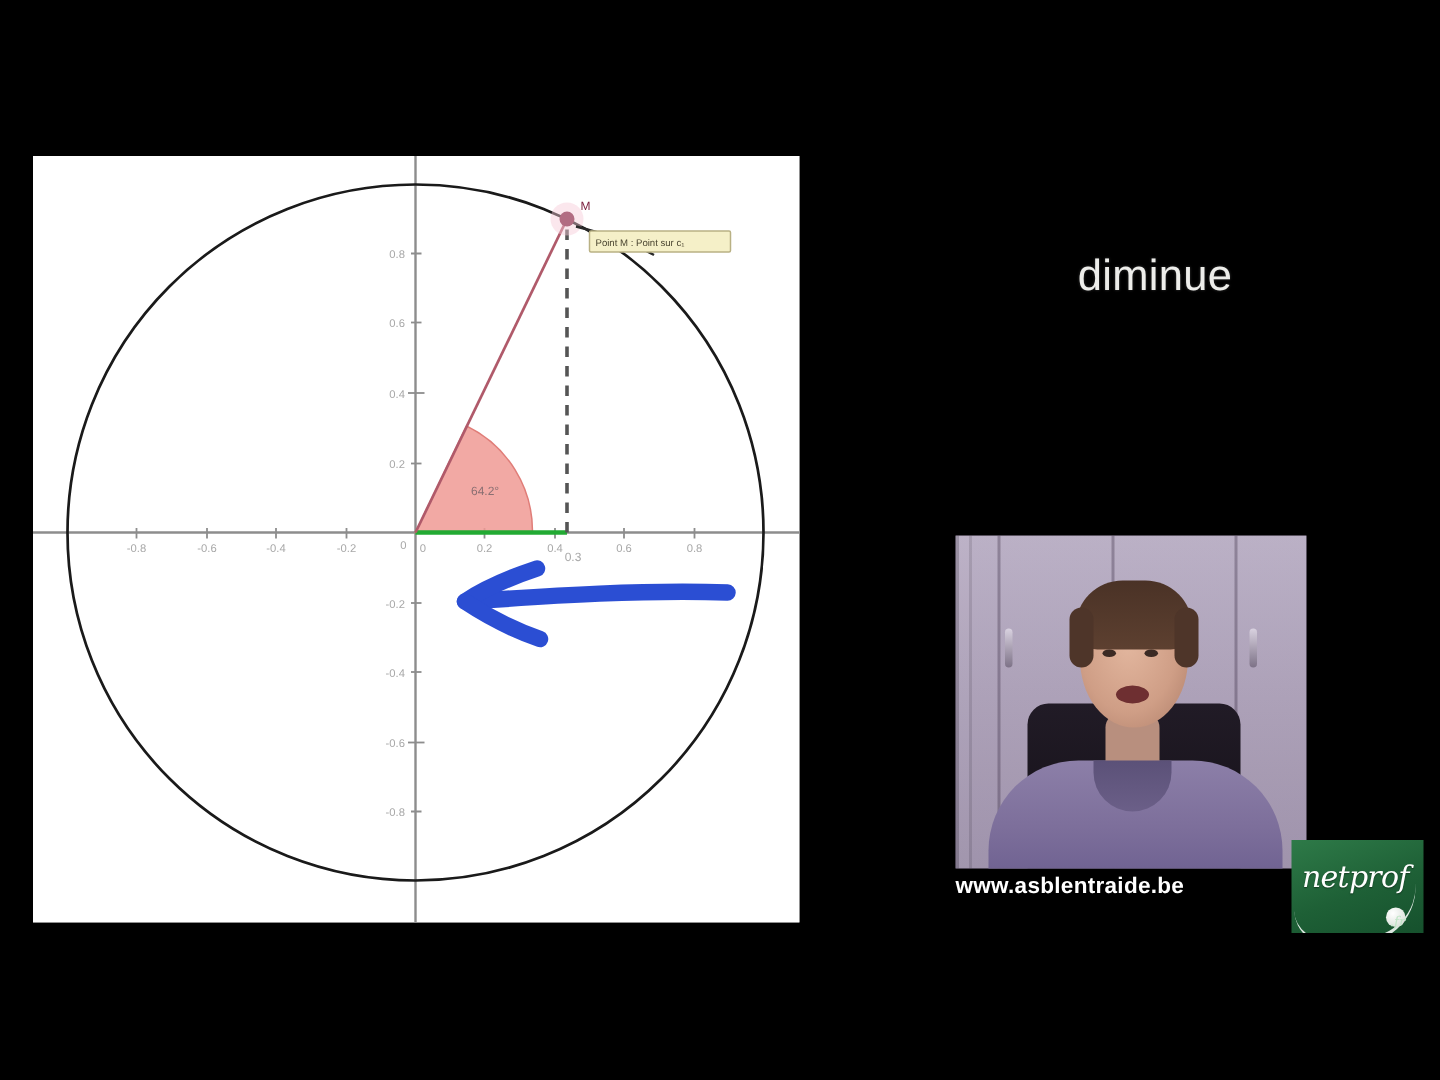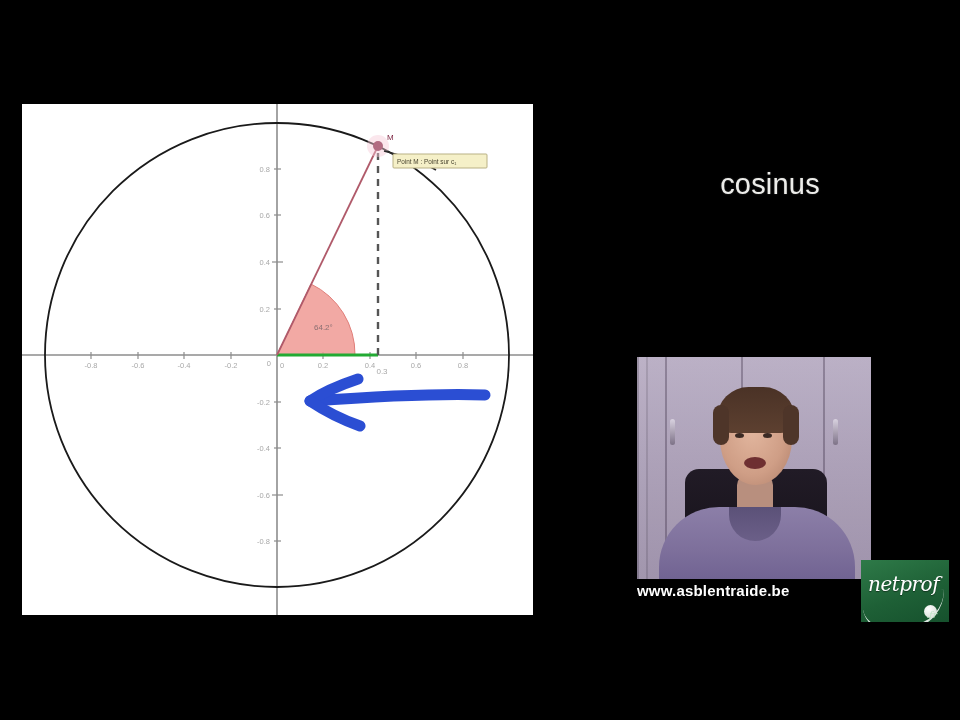--- a/index.html
+++ b/index.html
@@ -202,21 +202,21 @@
 
       <g fill="none" stroke="#1a3fd0" stroke-width="11" stroke-linecap="round" stroke-linejoin="round" opacity="0.92">
         <path d="M463,291 C410,289 346,293 290,297"></path>
         <path d="M336,275 C318,281 300,289 288,297"></path>
         <path d="M288,297 C300,305 318,315 338,322"></path>
       </g>
     </svg>
   </div>
 
   <div id="caption">
-    <span class="ln">cosinus</span>
+    <span class="ln">diminue</span>
   </div>
 
   <div id="webcam">
     <div class="wc-layer wc-wall"></div>
     <div class="wc-layer wc-seam" style="left:28px;top:0;"></div>
     <div class="wc-layer wc-seam" style="left:104px;top:0;"></div>
     <div class="wc-layer wc-seam" style="left:186px;top:0;"></div>
     <div class="wc-layer wc-handle" style="left:33px;top:62px;"></div>
     <div class="wc-layer wc-handle" style="left:196px;top:62px;"></div>
     <div class="wc-layer wc-chair"></div>

